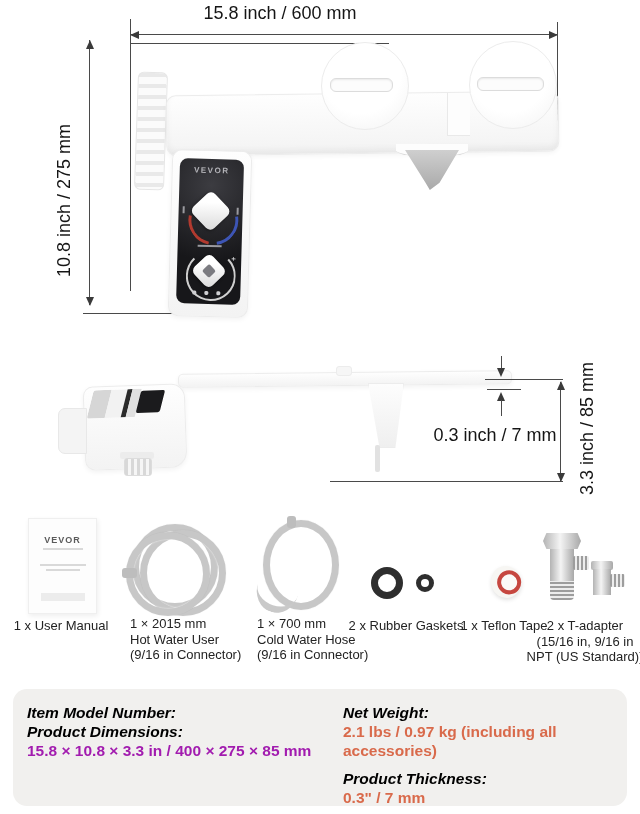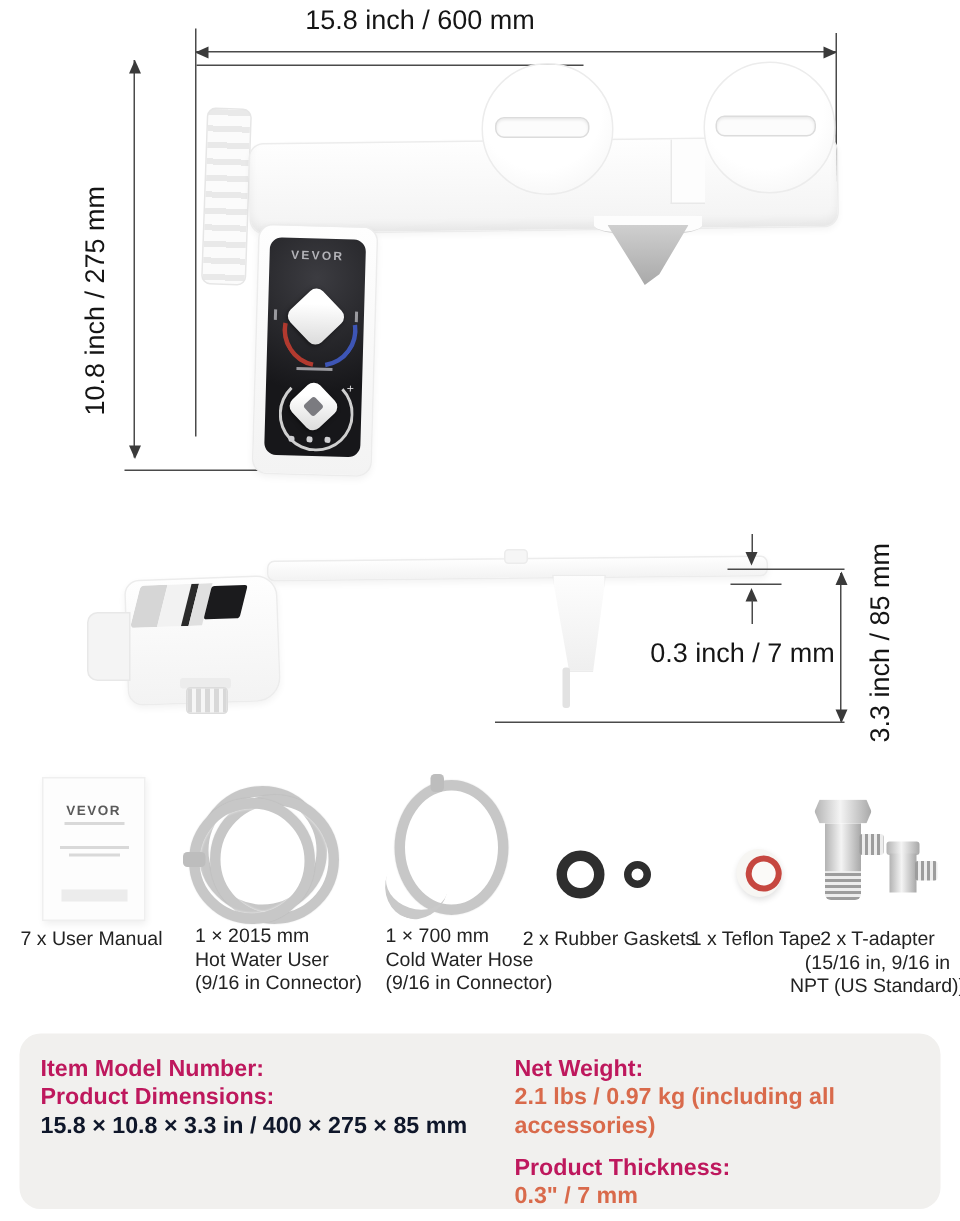--- a/index.html
+++ b/index.html
@@ -87,21 +87,21 @@
   .tape{position:absolute;left:491px;top:566px;width:30px;height:32px;border-radius:50%;
     background:#f7f6f3;box-shadow:0 2px 4px rgba(0,0,0,0.12);transform:rotate(-12deg);}
   .tape-core{position:absolute;left:6px;top:5px;width:16px;height:16px;border-radius:50%;
     border:4px solid #c64740;background:#fbfaf8;}
   .metal{background:linear-gradient(90deg,#b3b3b3,#f4f4f4 45%,#a8a8a8);}
   .thread{background:repeating-linear-gradient(0deg,#9d9d9d 0 2px,#ededed 2px 4px);}
   .thread-h{background:repeating-linear-gradient(90deg,#9d9d9d 0 2px,#ededed 2px 4px);}
   
   .spec-panel{position:absolute;left:13px;top:689px;width:614px;height:117px;background:#f1f0ee;border-radius:14px;}
   .spec-col{position:absolute;top:14px;}
-  .spec-label{font-size:15.5px;font-weight:600;color:#be185d;line-height:19px;}
+  .spec-label{font-size:15.5px;font-weight:600;color:#000000;line-height:19px;font-style:italic;}
   .spec-value{font-size:15.5px;font-weight:700;line-height:19px;margin-bottom:9px;}
 </style>
 </head>
 <body>
 
 <div class="canvas">
 
   <div class="abs" style="left:0;top:0;width:640px;height:345px;">
 
     <div class="dim-label" style="left:140px;top:3px;width:280px;">15.8 inch / 600 mm</div>
@@ -185,21 +185,21 @@
   <div class="abs" style="left:0;top:510px;width:640px;height:165px;">
 
     <div class="manual" style="top:8px;">
       <div class="manual-brand">VEVOR</div>
       <div class="man-bar" style="width:40px;"></div>
       <div class="man-bar" style="width:46px;margin-top:14px;"></div>
       <div class="man-bar" style="width:34px;"></div>
       <div class="man-bar" style="width:44px;margin-top:22px;height:8px;background:#ececec;"></div>
     </div>
     <div class="acc-label center" style="left:8px;top:108px;width:106px;">
-      <div>7 x User Manual</div>
+      <div>1 x User Manual</div>
     </div>
 
     <div class="abs" style="left:120px;top:10px;width:106px;height:94px;">
       <div class="coil-ring" style="left:12px;top:4px;width:72px;height:72px;"></div>
       <div class="coil-ring" style="left:20px;top:10px;width:72px;height:72px;"></div>
       <div class="coil-ring" style="left:6px;top:12px;width:70px;height:70px;"></div>
       <div class="nub" style="left:2px;top:48px;width:15px;height:10px;"></div>
     </div>
     <div class="acc-label" style="left:130px;top:106px;">
       <div>1 × 2015 mm</div>
@@ -244,21 +244,21 @@
       <div>2 x T-adapter</div>
       <div>(15/16 in, 9/16 in</div>
       <div>NPT (US Standard))</div>
     </div>
   </div>
 
   <div class="spec-panel">
     <div class="spec-col" style="left:14px;width:300px;">
       <div class="spec-label">Item Model Number:</div>
       <div class="spec-label">Product Dimensions:</div>
-      <div class="spec-value" style="color:#0f172a;">15.8 × 10.8 × 3.3 in / 400 × 275 × 85 mm</div>
+      <div class="spec-value" style="color:#a21caf;">15.8 × 10.8 × 3.3 in / 400 × 275 × 85 mm</div>
     </div>
     <div class="spec-col" style="left:330px;width:290px;">
       <div class="spec-label">Net Weight:</div>
       <div class="spec-value" style="color:#d96a4b;">2.1 lbs / 0.97 kg (including all accessories)</div>
       <div class="spec-label">Product Thickness:</div>
       <div class="spec-value" style="color:#d96a4b;">0.3" / 7 mm</div>
     </div>
   </div>
 
 </div>

